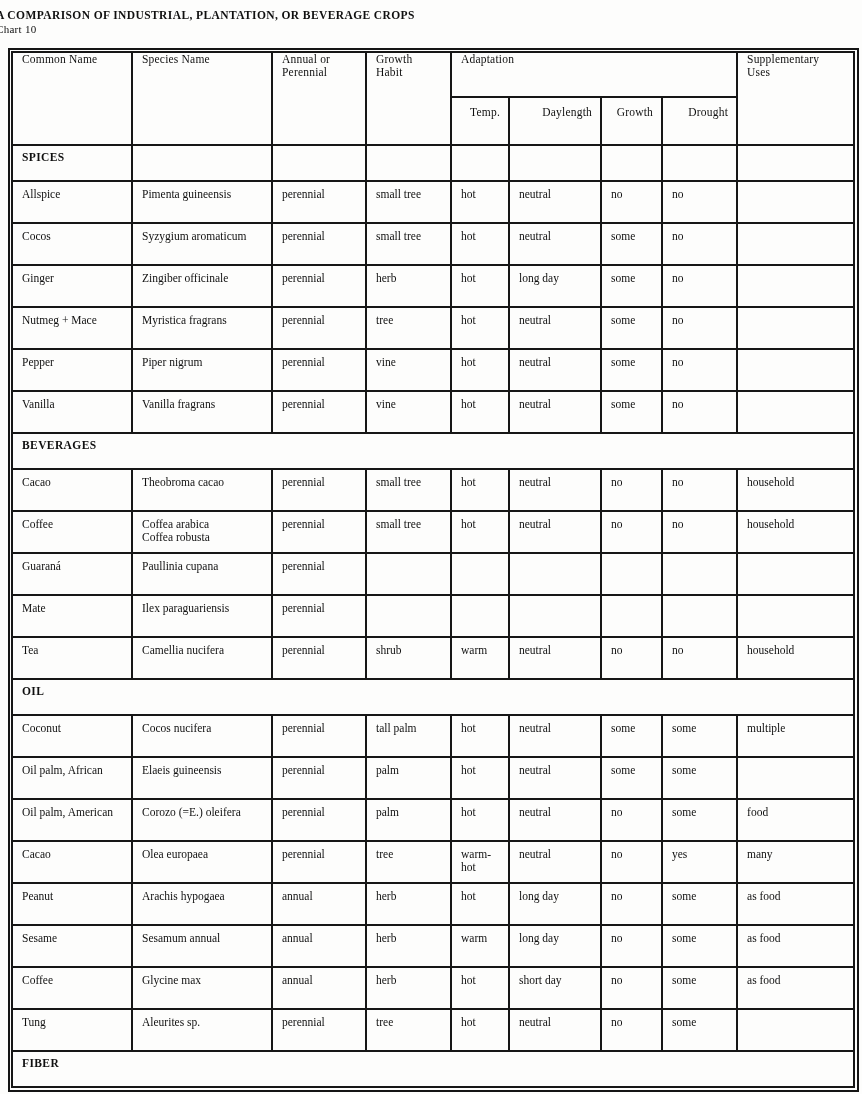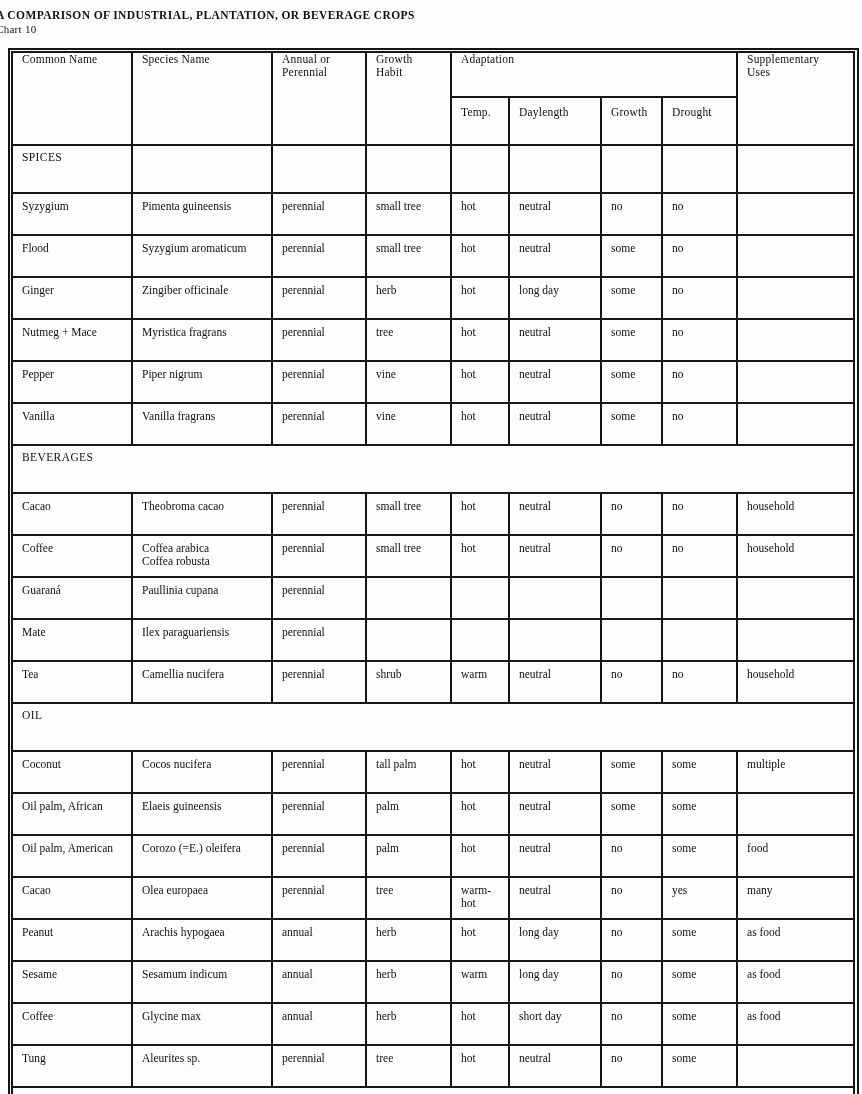--- a/index.html
+++ b/index.html
@@ -59,25 +59,27 @@
     padding-top: 0;
     letter-spacing: 0.2px;
   }
   th.adaptation-header {
     text-align: center;
     height: 36px;
   }
   tr.subheader-row th {
     height: 31px;
     padding-top: 8px;
+    text-align: right;
   }
   td.section-label, tr.section-row td {
     height: 25px;
     padding-top: 5px;
-    padding-bottom: 16px;
+    padding-bottom: 4px;
+    font-weight: bold;
   }
   td.section-label {
     font-weight: bold;
     font-size: 11px;
     letter-spacing: 0.4px;
   }
   tr.data-row td {
     height: 27px;
   }
 </style>
@@ -128,32 +130,32 @@
             <td></td>
             <td></td>
             <td></td>
             <td></td>
             <td></td>
             <td></td>
             <td></td>
             <td></td>
           </tr>
           <tr class="data-row">
-            <td>Syzygium</td>
+            <td>Allspice</td>
             <td>Pimenta guineensis</td>
             <td>perennial</td>
             <td>small tree</td>
             <td>hot</td>
             <td>neutral</td>
             <td>no</td>
             <td>no</td>
             <td></td>
           </tr>
           <tr class="data-row">
-            <td>Flood</td>
+            <td>Cocos</td>
             <td>Syzygium aromaticum</td>
             <td>perennial</td>
             <td>small tree</td>
             <td>hot</td>
             <td>neutral</td>
             <td>some</td>
             <td>no</td>
             <td></td>
           </tr>
           <tr class="data-row">
@@ -312,21 +314,21 @@
             <td>annual</td>
             <td>herb</td>
             <td>hot</td>
             <td>long day</td>
             <td>no</td>
             <td>some</td>
             <td>as food</td>
           </tr>
           <tr class="data-row">
             <td>Sesame</td>
-            <td>Sesamum indicum</td>
+            <td>Sesamum annual</td>
             <td>annual</td>
             <td>herb</td>
             <td>warm</td>
             <td>long day</td>
             <td>no</td>
             <td>some</td>
             <td>as food</td>
           </tr>
           <tr class="data-row">
             <td>Coffee</td>

